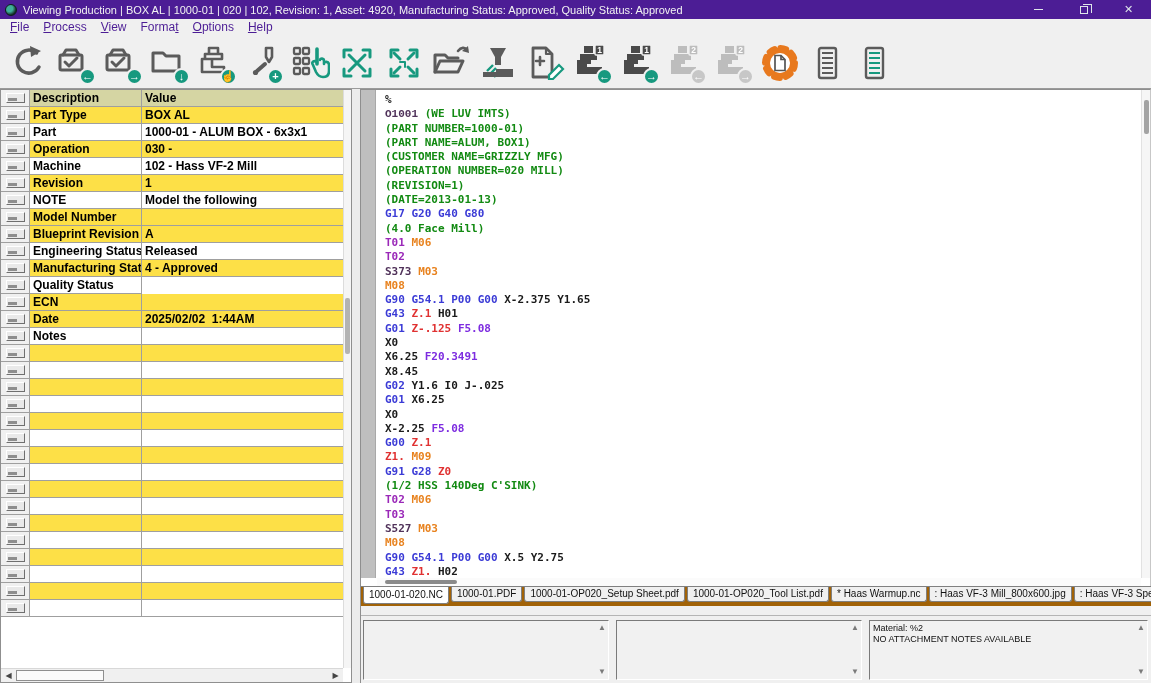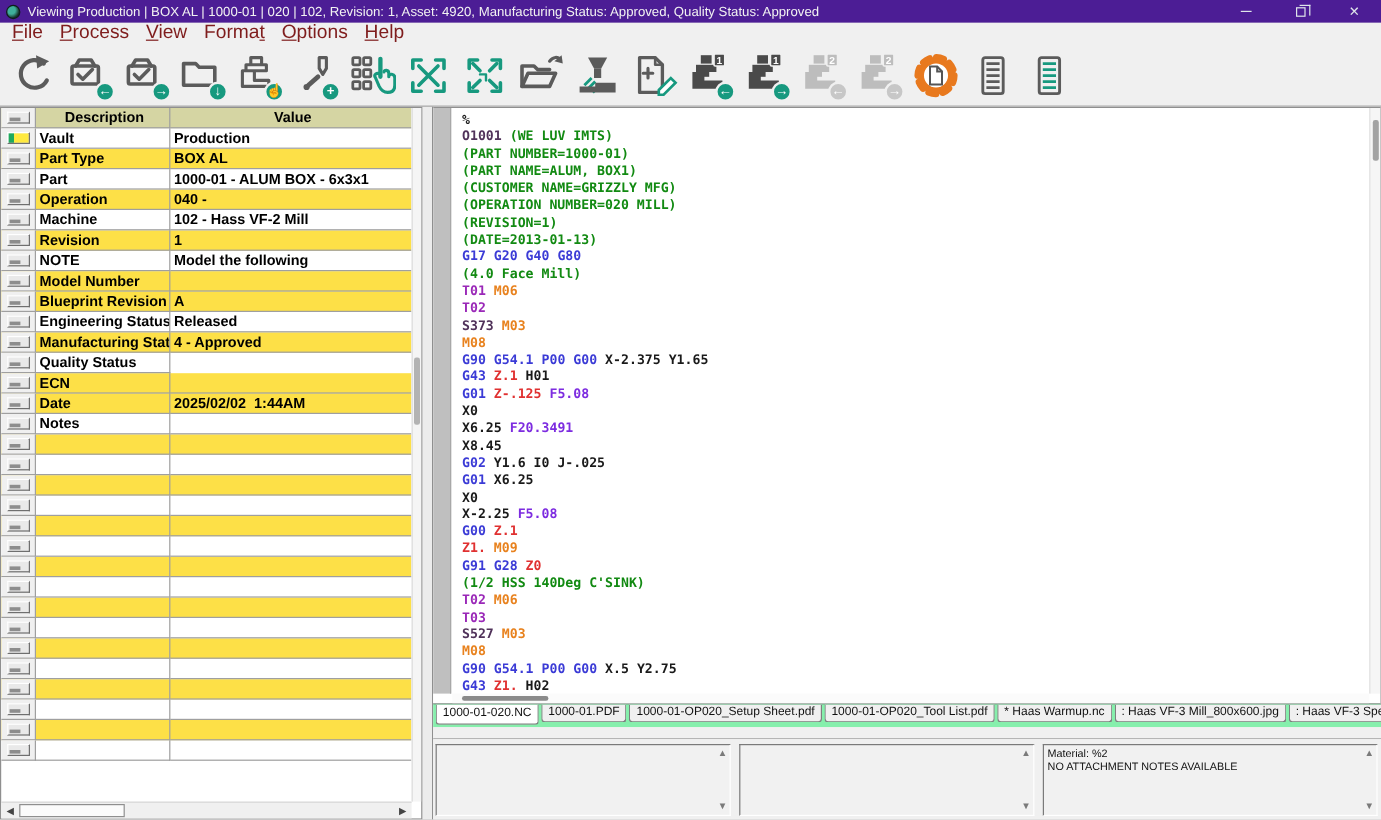--- a/index.html
+++ b/index.html
@@ -17,22 +17,22 @@
   .win-title { white-space:nowrap; overflow:hidden; }
   .win-btns { margin-left:auto; display:flex; height:100%; }
   .win-btn { width:45px; height:100%; display:flex; align-items:center; justify-content:center;
     color:#dfe6ea; font-size:11px; }
   .glyph-min { width:9px; height:1px; background:#dfe6ea; display:block; }
   .glyph-restore { width:8px; height:8px; border:1px solid #dfe6ea; position:relative; display:block; }
   .glyph-restore::before { content:""; position:absolute; left:2px; top:-3px; width:8px; height:8px;
     border:1px solid #dfe6ea; border-left:none; border-bottom:none; }
 
   
-  .menubar { height:18px; background:#f0f0f0; display:flex; align-items:center;
-    font-size:16px; color:#7f1d1d; padding-left:3px; }
+  .menubar { height:18px; background:#f0f0f0; display:flex; align-items:flex-start;
+    font-size:12px; color:#4c1d95; padding-left:3px; }
   .menu-item { padding:1px 7px 2px 7px; cursor:default; }
   .menu-item u { text-underline-offset:1px; }
 
   
   .toolbar { height:52px; background:#f0f0f0; border-bottom:1px solid #9a9a9a;
     display:flex; align-items:center; padding-left:6px; gap:3px; }
   .tool { width:44px; height:47px; position:relative; display:flex; align-items:center;
     justify-content:center; }
   .badge { position:absolute; right:1px; bottom:1px; width:17px; height:17px; border-radius:50%;
     background:#17997f; color:#fff; font-size:11px; font-weight:bold; display:flex;
@@ -41,21 +41,21 @@
 
   
   .content { position:absolute; top:89px; left:0; right:0; bottom:0; display:flex; }
 
   
   .left-panel { width:352px; position:relative; background:#fff; border:1px solid #8f8f8f;
     border-top:1px solid #8f8f8f; }
   .grid { position:absolute; left:0; top:0; right:8px; bottom:14px; overflow:hidden; }
   .grid-row { display:flex; height:17px; background:#fff; }
   .grid-row.khaki { background:#fde047; }
-  .grid-row.header { background:#d5d5a3;text-align:center; }
+  .grid-row.header { background:#d5d5a3; }
   .cell-sel { width:29px; flex:0 0 auto; background:#f0f0f0; border-right:1px solid #9f9f9f;
     border-bottom:1px solid #9f9f9f; display:flex; align-items:center; justify-content:center; }
   .sel-btn { width:19px; height:10px; background:#e9e9e9;
     border:1px solid; border-color:#ffffff #6f6f6f #6f6f6f #ffffff; position:relative; }
   .sel-btn::after { content:""; position:absolute; left:1px; bottom:1px; width:9px; height:3px;
     background:#8d8d8d; }
   .sel-btn.flag { background:linear-gradient(to right, #1faa5e 0 5px, #ffe93f 5px); }
   .sel-btn.flag::after { display:none; }
   .cell { font-size:12px; font-weight:bold; color:#000; line-height:16px; padding-left:3px;
     border-bottom:1px solid #9f9f9f; white-space:pre; overflow:hidden; }
@@ -79,31 +79,31 @@
   .right-panel { flex:1; display:flex; flex-direction:column; background:#f0f0f0; min-width:0; }
   .editor-wrap { height:497px; position:relative; background:#fff;
     border-top:1px solid #8f8f8f; border-right:1px solid #c7c7c7; }
   .editor-margin { position:absolute; left:0; top:0; bottom:8px; width:15px; background:#bfbfbf;
     border-right:1px solid #a8a8a8; }
   .code { position:absolute; left:16px; top:3px; right:10px; bottom:8px; overflow:hidden;
     font-family:"DejaVu Sans Mono", monospace; font-size:11px; font-weight:bold;
     line-height:14.3px; padding-left:8px; white-space:pre; }
   .tk-x { color:#1a1a1a; } .tk-c { color:#128a12; } .tk-g { color:#3b3bd6; }
   .tk-m { color:#e8821e; } .tk-t { color:#9a28b8;margin-top:39px; } .tk-f { color:#7d2ce0; }
-  .tk-z { color:#e03131; } .tk-s { color:#50325a; } .tk-o { color:#50325a; }
+  .tk-z { color:#e03131; } .tk-s { color:#50325a; } .tk-o { color:#50325a;font-family:Liberation Mono, monospace; }
   .ed-vscroll { position:absolute; right:0; top:0; bottom:8px; width:9px; background:#f6f6f6;
     border-left:1px solid #e2e2e2; }
   .ed-vscroll .thumb { position:absolute; left:2px; top:10px; width:5px; height:34px;
     background:#a3a3a3; border-radius:2px; }
   .ed-hscroll { position:absolute; left:16px; right:9px; bottom:0; height:8px; background:#fbfbfb; }
   .ed-hscroll .thumb { position:absolute; left:8px; top:2px; width:72px; height:4px;
     background:#8a8a8a; border-radius:2px; }
 
   
-  .tabbar { height:20px; background:#86efac; border-top:1px solid #808080; display:flex;
+  .tabbar { height:20px; background:#a16207; border-top:1px solid #808080; display:flex;
     align-items:flex-start; padding-left:2px; overflow:hidden; }
   .tab { font-size:10px; color:#111; background:#f0f0f0; border:1px solid #7f7f7f; border-top:none;
     border-radius:0 0 3px 3px; padding:1px 5px 2px 5px; margin-right:2px; white-space:nowrap;
     line-height:12px; height:15px; margin-top:0; }
   .tab.active { background:#fff; height:17px; padding-top:2px; }
 
   .bottom-divider { height:10px; background:#f0f0f0; border-bottom:1px solid #b5b5b5; }
 
   
   .bottom-area { flex:1; display:flex; gap:7px; padding:4px 3px 3px 2px; background:#f0f0f0; }
@@ -309,47 +309,40 @@
 
     <div class="left-panel">
       <div class="grid">
           <div class="grid-row header">
             <div class="cell-sel">
               <div class="sel-btn"></div>
             </div>
             <div class="cell cell-desc">Description</div>
             <div class="cell cell-val">Value</div>
           </div>
-          <div class="grid-row">
-            <div class="cell-sel">
-              <div class="sel-btn flag"></div>
-            </div>
-            <div class="cell cell-desc">Vault</div>
-            <div class="cell cell-val">Production</div>
-          </div>
           <div class="grid-row khaki">
             <div class="cell-sel">
               <div class="sel-btn"></div>
             </div>
             <div class="cell cell-desc">Part Type</div>
             <div class="cell cell-val">BOX AL</div>
           </div>
           <div class="grid-row">
             <div class="cell-sel">
               <div class="sel-btn"></div>
             </div>
             <div class="cell cell-desc">Part</div>
             <div class="cell cell-val">1000-01 - ALUM BOX - 6x3x1</div>
           </div>
           <div class="grid-row khaki">
             <div class="cell-sel">
               <div class="sel-btn"></div>
             </div>
             <div class="cell cell-desc">Operation</div>
-            <div class="cell cell-val">040 -</div>
+            <div class="cell cell-val">030 -</div>
           </div>
           <div class="grid-row">
             <div class="cell-sel">
               <div class="sel-btn"></div>
             </div>
             <div class="cell cell-desc">Machine</div>
             <div class="cell cell-val">102 - Hass VF-2 Mill</div>
           </div>
           <div class="grid-row khaki">
             <div class="cell-sel">

